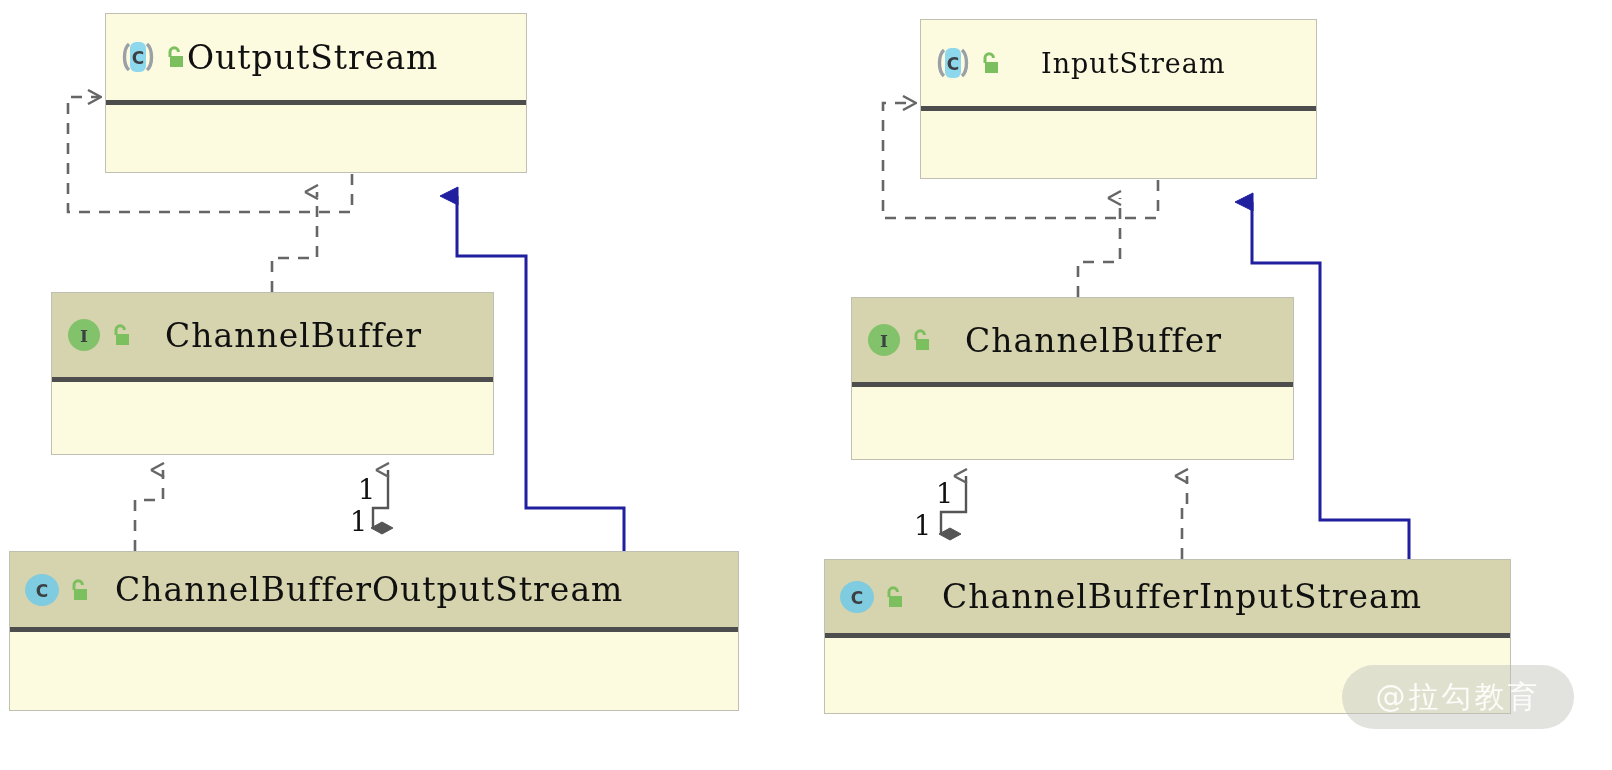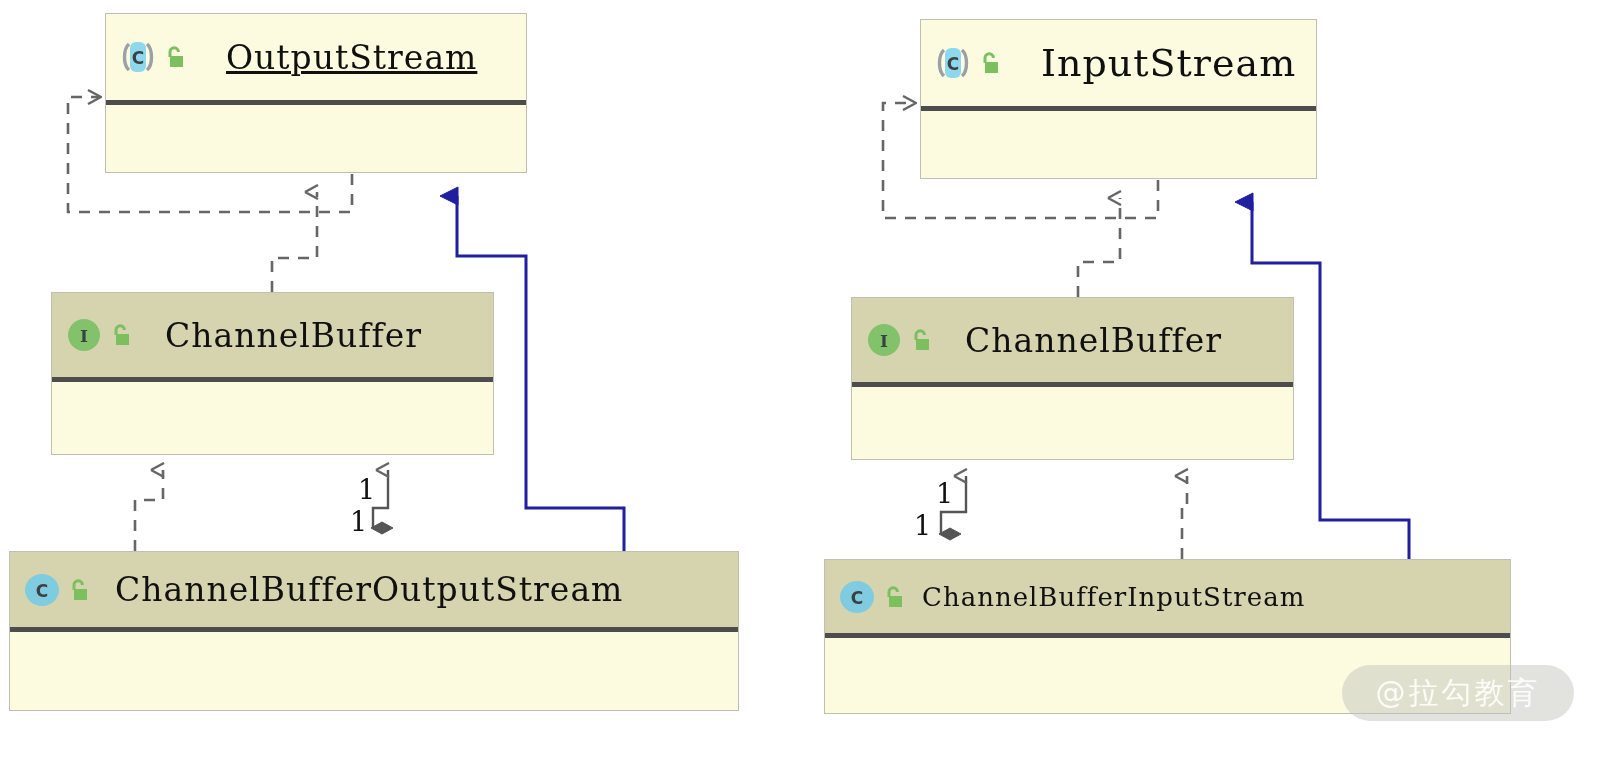--- a/index.html
+++ b/index.html
@@ -158,21 +158,21 @@
           <rect x="10" y="2" width="16" height="30" rx="6" fill="#8ED8EE"></rect>
           <text x="18" y="24" text-anchor="middle" font-family="'DejaVu Sans',sans-serif" font-size="17" font-weight="bold" fill="#3c4043">C</text>
         </svg>
       </span>
       <span class="icon-wrap" style="margin-left:7px;">
         <svg class="ico" width="24" height="26" viewBox="0 0 24 26" aria-hidden="true">
           <path d="M7,13 L7,8 A4.2,4.2 0 0 1 15.4,8" fill="none" stroke="#7CBF5E" stroke-width="3"></path>
           <rect x="7" y="12" width="13" height="11" fill="#7CBF5E"></rect>
         </svg>
       </span>
-      <span class="uml-title" style="font-size:33px; margin-left:39px;text-decoration:underline;">OutputStream</span>
+      <span class="uml-title" style="font-size:33px; ">OutputStream</span>
     </div>
     <div class="body" style="height:64px;"></div>
   </div>
 
   <div class="uml-box" style="left:51px; top:292px; width:443px; height:163px;">
     <div class="hdr olive" style="height:89px;">
       <span class="icon-wrap">
         <svg class="ico" width="36" height="34" viewBox="0 0 36 34" aria-hidden="true">
           <circle cx="18" cy="17" r="16" fill="#82C26B"></circle>
           <text x="18" y="24" text-anchor="middle" font-family="'DejaVu Serif',serif" font-size="17" font-weight="bold" fill="#3c4043">I</text>
@@ -217,21 +217,21 @@
           <rect x="10" y="2" width="16" height="30" rx="6" fill="#8ED8EE"></rect>
           <text x="18" y="24" text-anchor="middle" font-family="'DejaVu Sans',sans-serif" font-size="17" font-weight="bold" fill="#3c4043">C</text>
         </svg>
       </span>
       <span class="icon-wrap" style="margin-left:7px;">
         <svg class="ico" width="24" height="26" viewBox="0 0 24 26" aria-hidden="true">
           <path d="M7,13 L7,8 A4.2,4.2 0 0 1 15.4,8" fill="none" stroke="#7CBF5E" stroke-width="3"></path>
           <rect x="7" y="12" width="13" height="11" fill="#7CBF5E"></rect>
         </svg>
       </span>
-      <span class="uml-title" style="font-size:38px; margin-left:39px;text-align:center;">InputStream</span>
+      <span class="uml-title" style="font-size:27px; margin-left:39px;text-align:center;">InputStream</span>
     </div>
     <div class="body" style="height:64px;"></div>
   </div>
 
   <div class="uml-box" style="left:851px; top:297px; width:443px; height:163px;">
     <div class="hdr olive" style="height:89px;">
       <span class="icon-wrap">
         <svg class="ico" width="36" height="34" viewBox="0 0 36 34" aria-hidden="true">
           <circle cx="18" cy="17" r="16" fill="#82C26B"></circle>
           <text x="18" y="24" text-anchor="middle" font-family="'DejaVu Serif',serif" font-size="17" font-weight="bold" fill="#3c4043">I</text>
@@ -255,26 +255,26 @@
           <ellipse cx="18" cy="17" rx="17" ry="16" fill="#7FCBE0"></ellipse>
           <text x="18" y="24" text-anchor="middle" font-family="'DejaVu Sans',sans-serif" font-size="17" font-weight="bold" fill="#3c4043">C</text>
         </svg>
       </span>
       <span class="icon-wrap" style="margin-left:7px;">
         <svg class="ico" width="24" height="26" viewBox="0 0 24 26" aria-hidden="true">
           <path d="M7,13 L7,8 A4.2,4.2 0 0 1 15.4,8" fill="none" stroke="#7CBF5E" stroke-width="3"></path>
           <rect x="7" y="12" width="13" height="11" fill="#7CBF5E"></rect>
         </svg>
       </span>
-      <span class="uml-title" style="font-size:26px; margin-left:16px;">ChannelBufferInputStream</span>
+      <span class="uml-title" style="font-size:33px; margin-left:36px;">ChannelBufferInputStream</span>
     </div>
     <div class="body" style="height:72px;"></div>
   </div>
 
   <div class="mult" style="left:358px; top:476px; font-size:27px;">1</div>
   <div class="mult" style="left:350px; top:508px; font-size:27px;">1</div>
 
   <div class="mult" style="left:936px; top:480px; font-size:27px;">1</div>
   <div class="mult" style="left:914px; top:512px; font-size:27px;">1</div>
 
-  <div class="watermark" style="left:1342px; top:665px; width:232px; height:56px; font-size:30px;">@拉勾教育</div>
+  <div class="watermark" style="left:1342px; top:665px; width:232px; height:64px; font-size:30px;">@拉勾教育</div>
 
 </div>
 
 </body></html>

